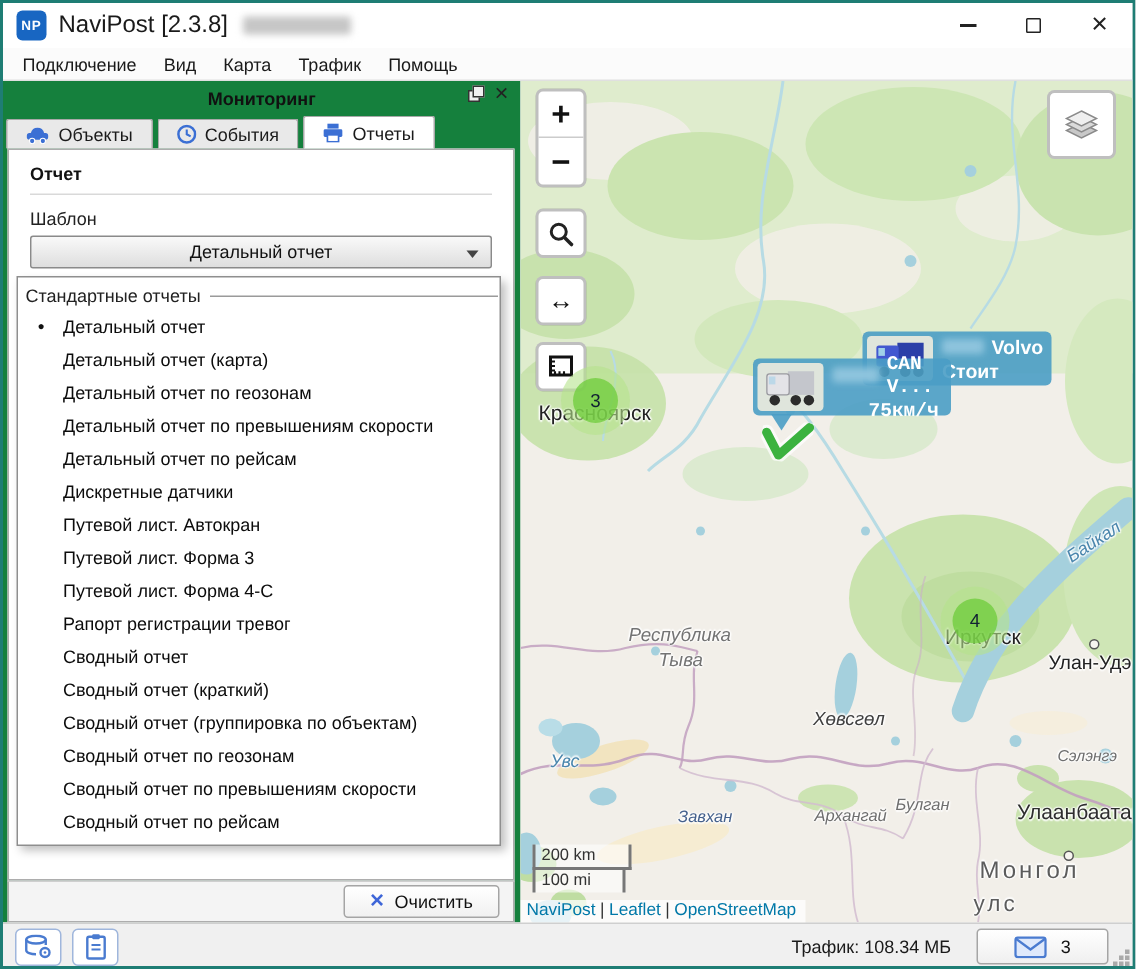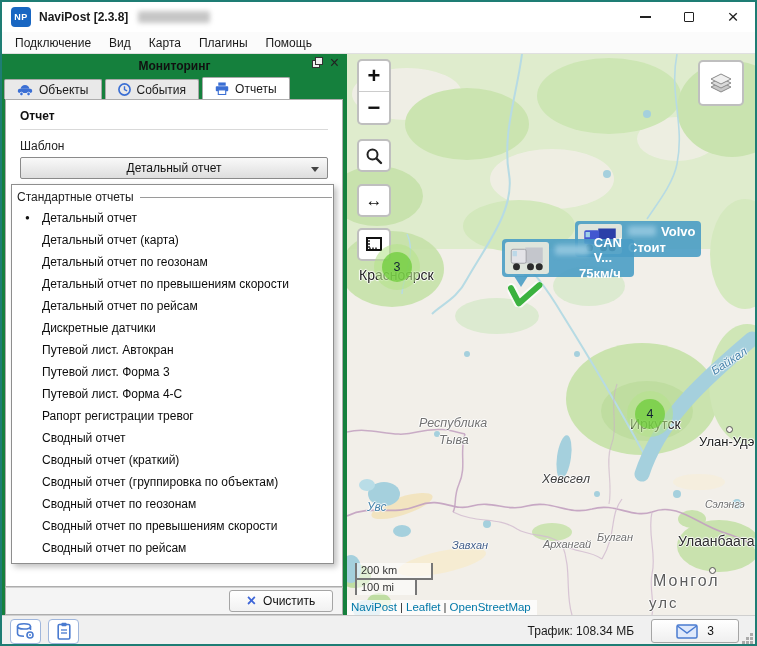--- a/index.html
+++ b/index.html
@@ -3,21 +3,21 @@
 <meta charset="utf-8">
 <style>
   * { margin:0; padding:0; box-sizing:border-box; }
   html,body { width:757px; height:646px; font-family:"Liberation Sans", sans-serif; background:#e8e8e8; }
   .window { width:757px; height:646px; border:2px solid #1e7d74; background:#f0f0f0; position:relative; overflow:hidden; }
 
   
   .titlebar { height:30px; background:#ffffff; display:flex; align-items:center; padding-left:9px; }
   .np-logo { width:20px; height:20px; background:#1866c2; border-radius:4px; color:#fff; font-size:9px; font-weight:bold;
              display:flex; align-items:center; justify-content:center; letter-spacing:.5px; }
-  .app-title { font-size:12px; color:#1a1a1a; margin-left:8px;font-weight:bold; }
+  .app-title { font-size:16px; color:#1a1a1a; margin-left:8px; }
   .redact { filter:blur(2.5px); border-radius:2px; display:inline-block; }
   .title-redact { width:72px; height:12px; background:#c6c6c6; margin-left:10px; }
   .title-spacer { flex:1; }
   .winbtn { width:44px; height:30px; display:flex; align-items:center; justify-content:center; color:#111; }
   .min-bar { width:11px; height:1.6px; background:#222; display:block; }
   .max-box { width:10px; height:10px; border:1.4px solid #222; border-radius:1px; display:block; }
   .close-glyph { font-size:19px; line-height:10px; color:#222; }
 
   
   .menubar { height:22px; background:#fbfbfb; border-bottom:1px solid #e0e0e0; display:flex; align-items:center; padding-left:4px; }
@@ -106,21 +106,21 @@
   .vrow { display:flex; align-items:center; gap:5px; font-size:13px; font-weight:bold; }
   .pop-redact { width:44px; height:10px; background:#8ec4dd; }
   .pop1-tail { position:absolute; left:12px; bottom:-10px; width:0; height:0;
                border-left:7px solid transparent; border-right:7px solid transparent; border-top:11px solid rgba(74,157,197,.9); }
 
   .arrow-marker { position:absolute; z-index:4; transform:rotate(8deg); }
 
   
   .scale { position:absolute; left:8px; top:509px; font-size:11px; color:#333; z-index:7; }
   .scale-line { background:rgba(255,255,255,.55); padding:0 4px; line-height:15px; }
-  .scale-km { width:78px; border:2px solid #777; border-top:none; }
+  .scale-km { width:66px; border:2px solid #777; border-top:none; }
   .scale-mi { width:62px; border:2px solid #777; border-top:none; border-bottom:none; }
   .attrib { position:absolute; left:0; bottom:0; background:rgba(255,255,255,.75); font-size:11.5px; padding:1px 6px 2px 4px; z-index:7; }
   .attrib a { color:#0078a8; text-decoration:none; }
   .attrib .sep { color:#333; padding:0 3px; }
 
   
   .bottombar { height:31px; background:#f0f0f0; border-top:1px solid #cfcfcf; display:flex; align-items:center; padding:0 8px; gap:7px; position:relative; }
   .tool-btn { width:31px; height:25px; background:#fff; border:1px solid #9fb6dc; border-radius:4px; display:flex; align-items:center; justify-content:center; }
   .bar-spacer { flex:1; }
   .traffic { font-size:12px; color:#1a1a1a; margin-right:10px; }
@@ -147,21 +147,21 @@
       </div>
     <div class="winbtn">
         <span class="close-glyph">×</span>
       </div>
   </div>
 
   <div class="menubar">
     <span class="menu-item">Подключение</span>
     <span class="menu-item">Вид</span>
     <span class="menu-item">Карта</span>
-    <span class="menu-item">Плагины</span>
+    <span class="menu-item">Трафик</span>
     <span class="menu-item">Помощь</span>
   </div>
 
   <div class="content">
 
     <div class="left">
       <div class="panel-header">
         <span class="panel-title">Мониторинг</span>
         <span class="panel-header-btns">
           <span class="float-ico">
@@ -347,21 +347,21 @@
           <div class="vrow">
             <span class="redact pop-redact" style="width:28px;"></span>
             <span>Volvo</span>
           </div>
           <div class="vrow">
               <span>Стоит</span>
             </div>
         </div>
       </div>
 
-      <div class="vpopup" style="left:155px; top:185px; width:132px; height:38px; z-index:5;">
+      <div class="vpopup" style="left:155px; top:185px; width:132px; height:38px; z-index:5;font-family:Liberation Mono, monospace;">
         <div class="pop1-tail"></div>
         <div class="thumb">
           <svg width="40" height="28" viewBox="0 0 44 32">
             <rect x="20" y="4" width="20" height="18" fill="#c4c6cc"></rect>
             <rect x="4" y="6" width="17" height="16" rx="2" fill="#e3e3e7" stroke="#9a9aa0" stroke-width="1"></rect>
             <rect x="5.5" y="8" width="5" height="6" fill="#bcd8e8"></rect>
             <circle cx="10" cy="26" r="4" fill="#2c2c2c"></circle>
               <circle cx="26" cy="26" r="4" fill="#2c2c2c"></circle>
               <circle cx="36" cy="26" r="4" fill="#2c2c2c"></circle>
           </svg>

